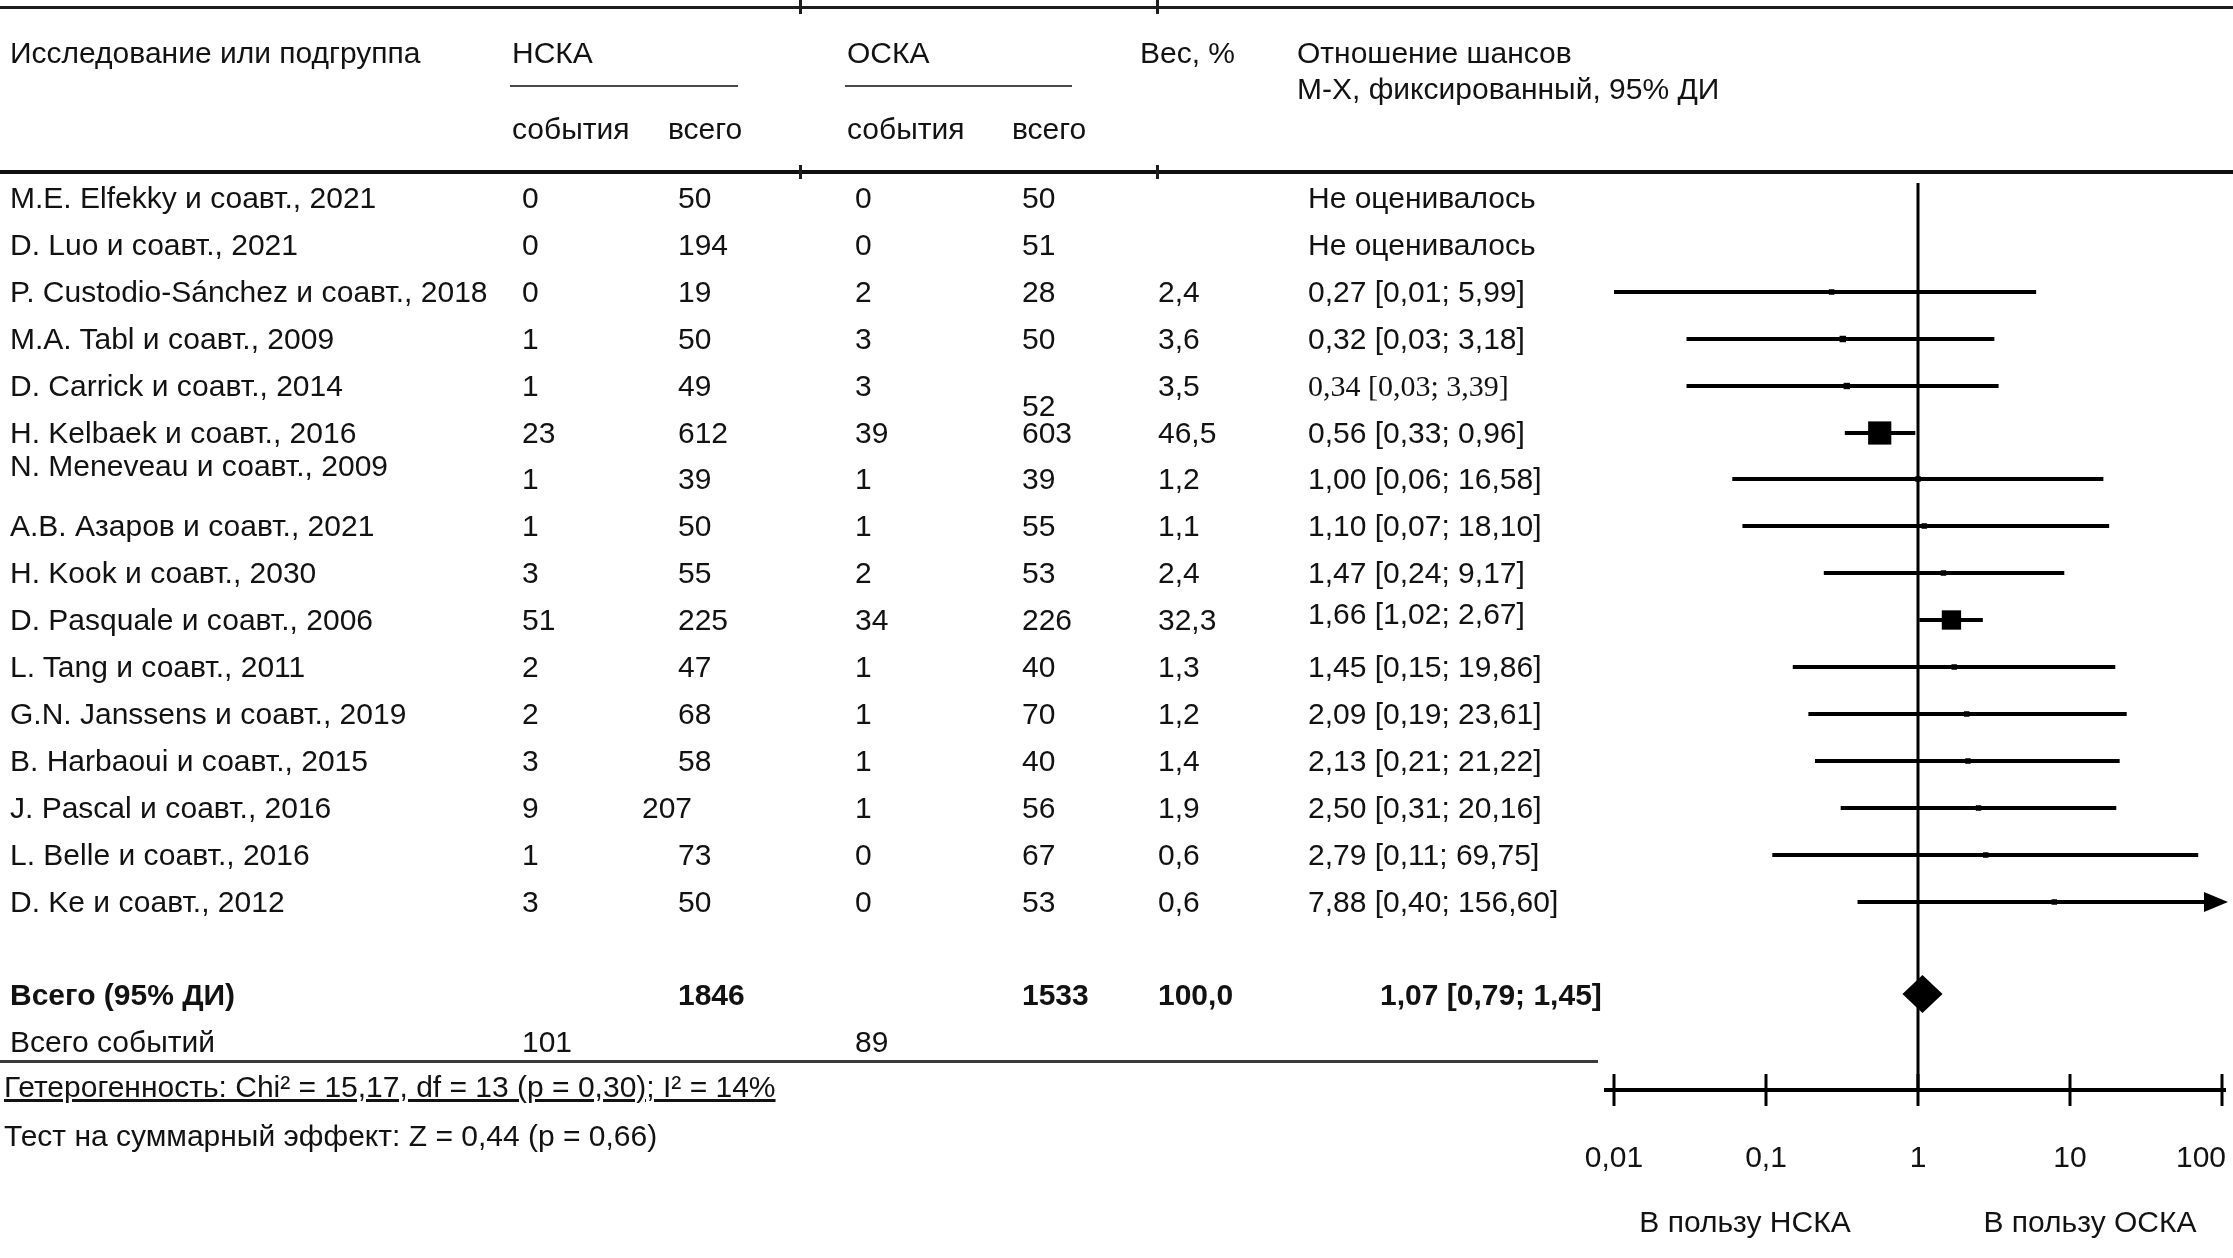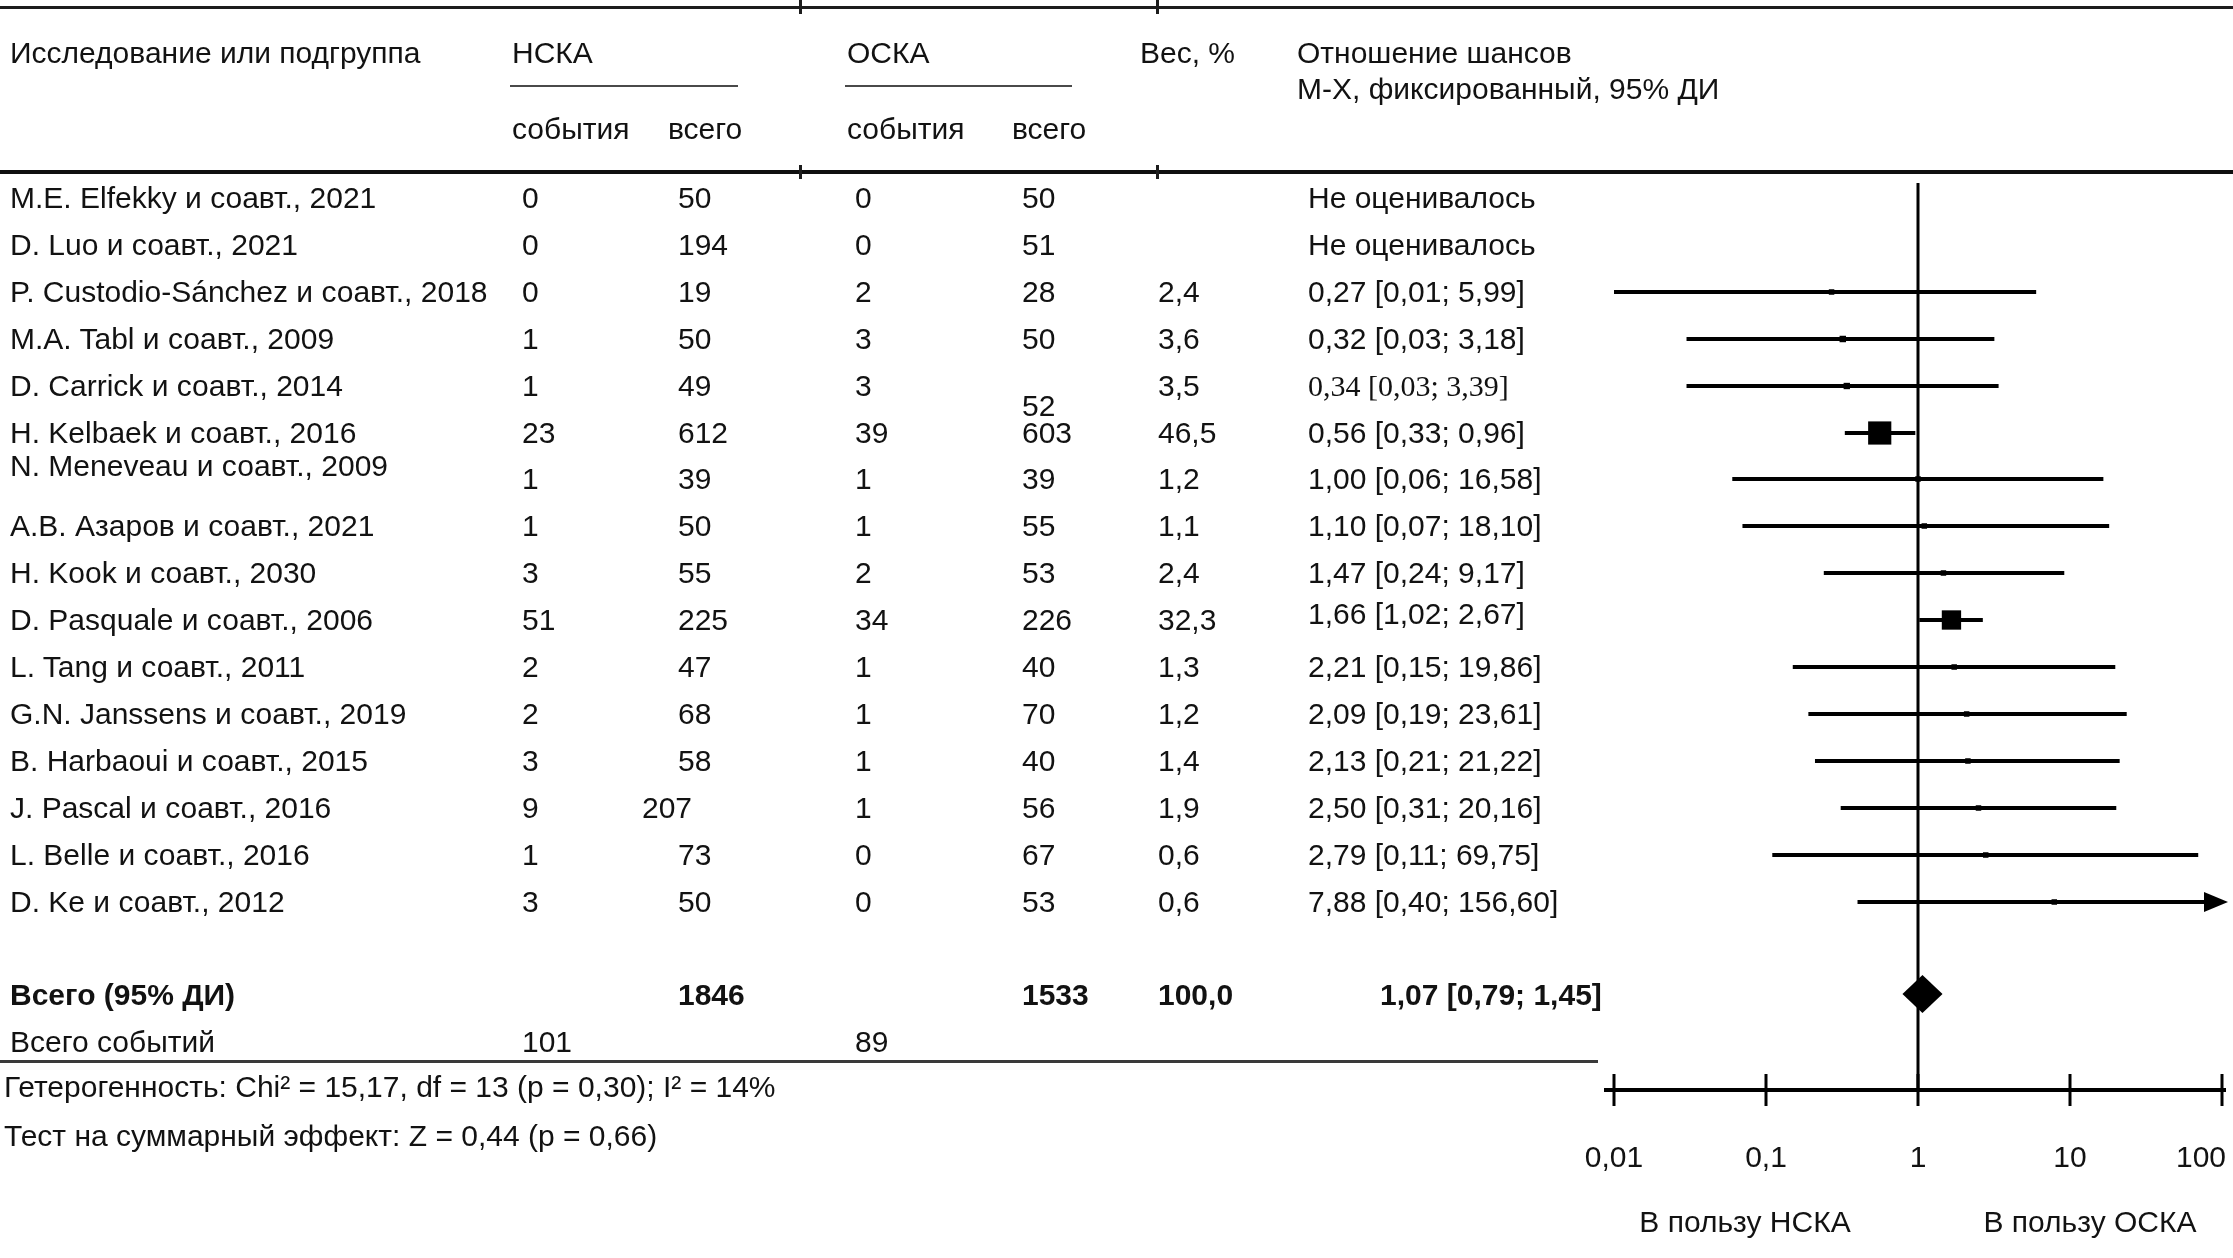--- a/index.html
+++ b/index.html
@@ -111,21 +111,21 @@
       <div class="t" style="left: 855px; top: 602px;">34</div>
       <div class="t" style="left: 1022px; top: 602px;">226</div>
       <div class="t" style="left: 1158px; top: 602px;">32,3</div>
       <div class="t" style="left: 1308px; top: 596px;">1,66 [1,02; 2,67]</div>
       <div class="t" style="left: 10px; top: 649px;">L. Tang и соавт., 2011</div>
       <div class="t" style="left: 522px; top: 649px;">2</div>
       <div class="t" style="left: 678px; top: 649px;">47</div>
       <div class="t" style="left: 855px; top: 649px;">1</div>
       <div class="t" style="left: 1022px; top: 649px;">40</div>
       <div class="t" style="left: 1158px; top: 649px;">1,3</div>
-      <div class="t" style="left: 1308px; top: 649px;">2,21 [0,15; 19,86]</div>
+      <div class="t" style="left: 1308px; top: 649px;">1,45 [0,15; 19,86]</div>
       <div class="t" style="left: 10px; top: 696px;">G.N. Janssens и соавт., 2019</div>
       <div class="t" style="left: 522px; top: 696px;">2</div>
       <div class="t" style="left: 678px; top: 696px;">68</div>
       <div class="t" style="left: 855px; top: 696px;">1</div>
       <div class="t" style="left: 1022px; top: 696px;">70</div>
       <div class="t" style="left: 1158px; top: 696px;">1,2</div>
       <div class="t" style="left: 1308px; top: 696px;">2,09 [0,19; 23,61]</div>
       <div class="t" style="left: 10px; top: 743px;">B. Harbaoui и соавт., 2015</div>
       <div class="t" style="left: 522px; top: 743px;">3</div>
       <div class="t" style="left: 678px; top: 743px;">58</div>
@@ -159,21 +159,21 @@
   <div class="t b" style="left:10px;top:977px;">Всего (95% ДИ)</div>
   <div class="t b" style="left:678px;top:977px;">1846</div>
   <div class="t b" style="left:1022px;top:977px;">1533</div>
   <div class="t b" style="left:1158px;top:977px;">100,0</div>
   <div class="t b" style="left:1380px;top:977px;text-align:center;">1,07 [0,79; 1,45]</div>
 
   <div class="t" style="left:10px;top:1024px;">Всего событий</div>
   <div class="t" style="left:522px;top:1024px;">101</div>
   <div class="t" style="left:855px;top:1024px;">89</div>
 
-  <div class="t" style="left:4px;top:1069px;">Гетерогенность: Chi² = 15,17, df = 13 (p = 0,30); I² = 14%</div>
+  <div class="t" style="left:4px;top:1069px;text-decoration:underline;">Гетерогенность: Chi² = 15,17, df = 13 (p = 0,30); I² = 14%</div>
   <div class="t" style="left:4px;top:1118px;">Тест на суммарный эффект: Z = 0,44 (p = 0,66)</div>
 
   <svg id="forest" width="2233" height="1258" viewBox="0 0 2233 1258">
       <line x1="1918" y1="183" x2="1918" y2="1090" stroke="#000" stroke-width="3"></line>
       <line x1="1604" y1="1090" x2="2226" y2="1090" stroke="#000" stroke-width="4"></line>
       <line x1="1614" y1="1074" x2="1614" y2="1106" stroke="#000" stroke-width="3"></line>
       <text x="1614" y="1167" text-anchor="middle">0,01</text>
       <line x1="1766" y1="1074" x2="1766" y2="1106" stroke="#000" stroke-width="3"></line>
       <text x="1766" y="1167" text-anchor="middle">0,1</text>
       <line x1="1918" y1="1074" x2="1918" y2="1106" stroke="#000" stroke-width="3"></line>

